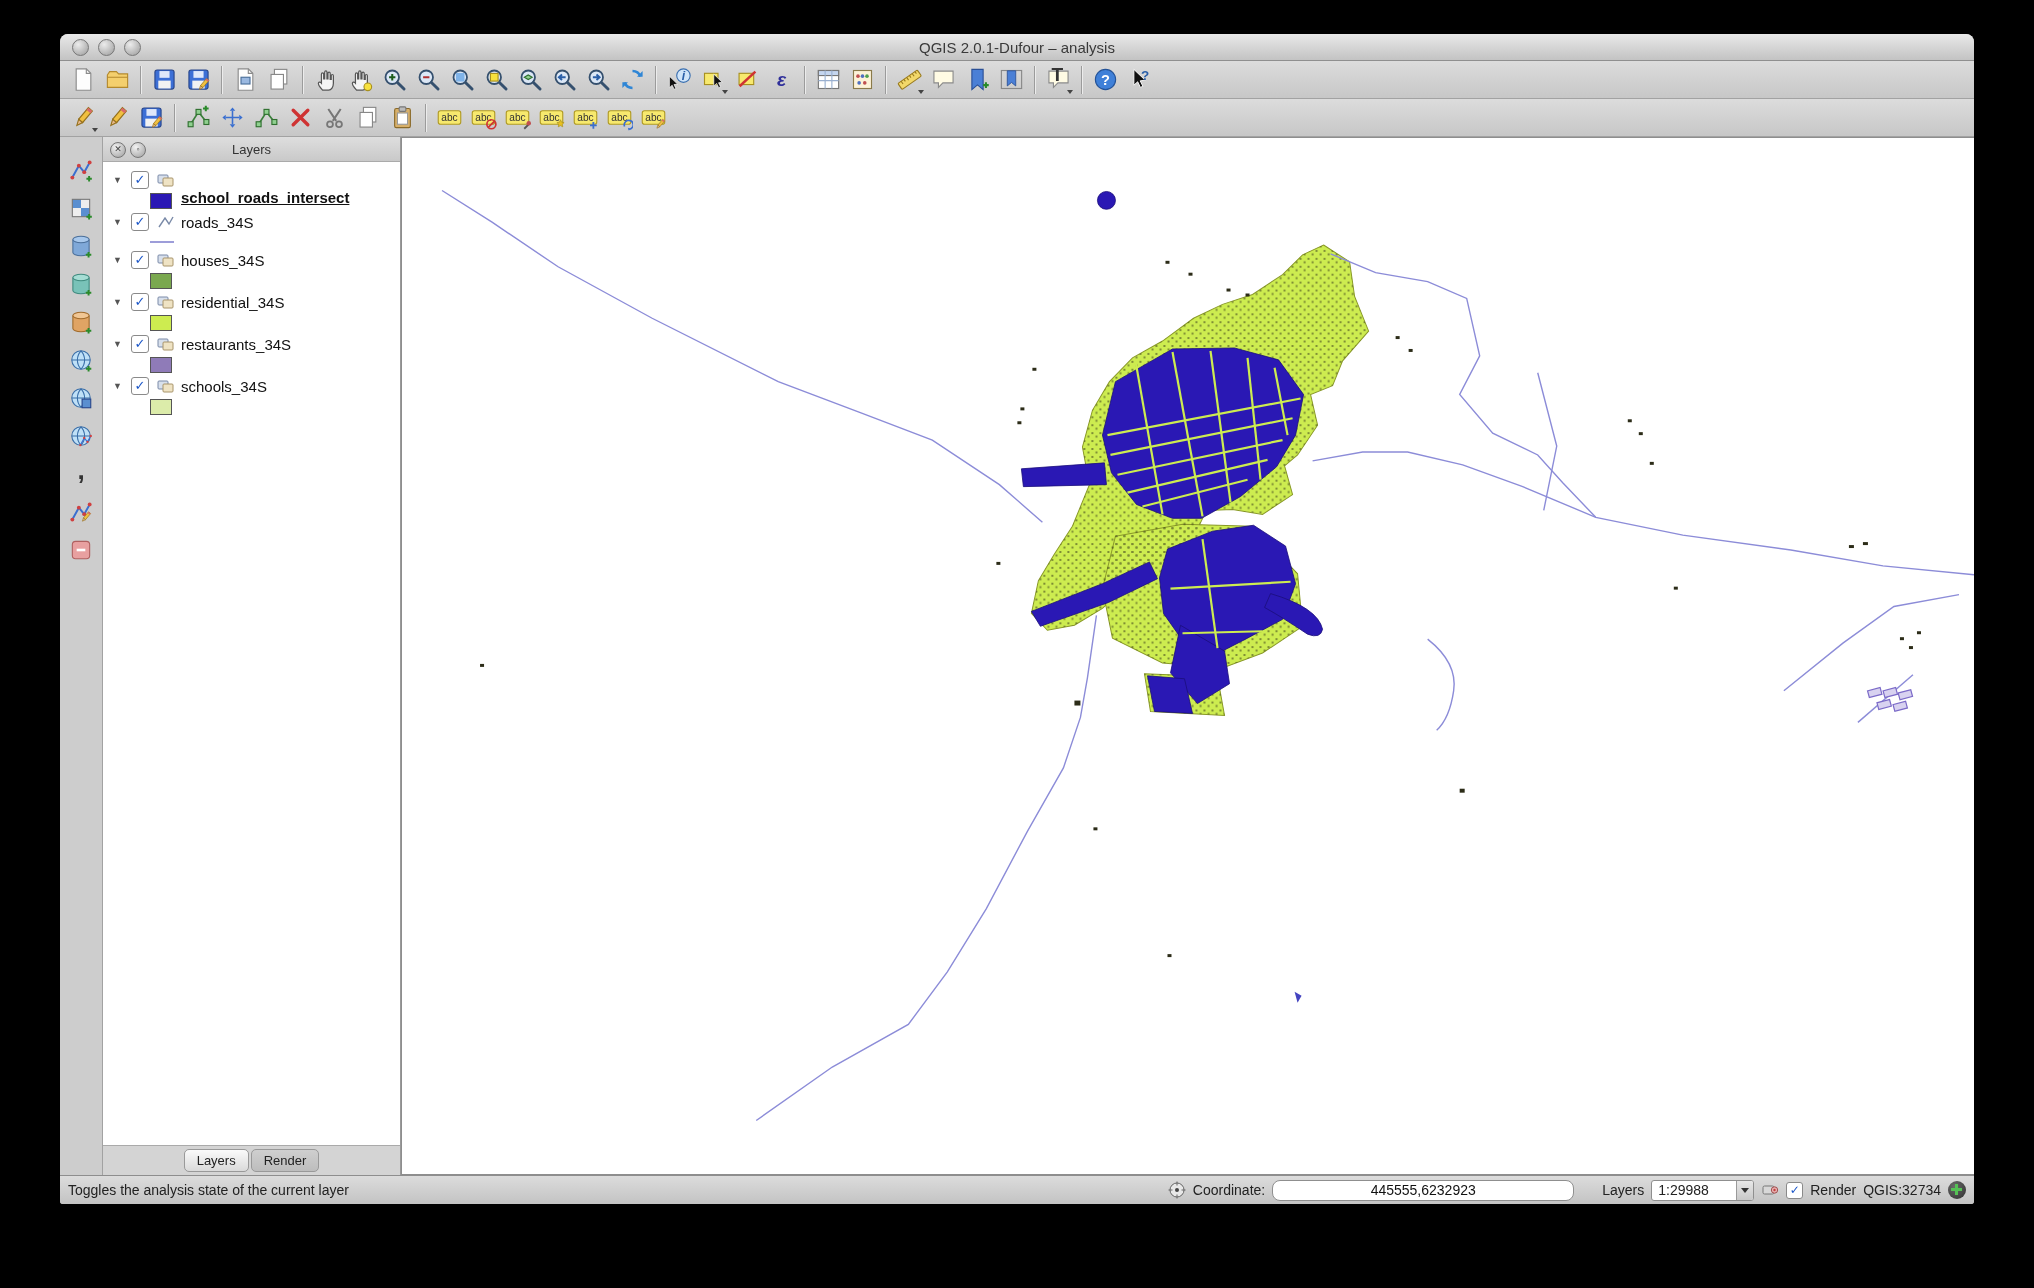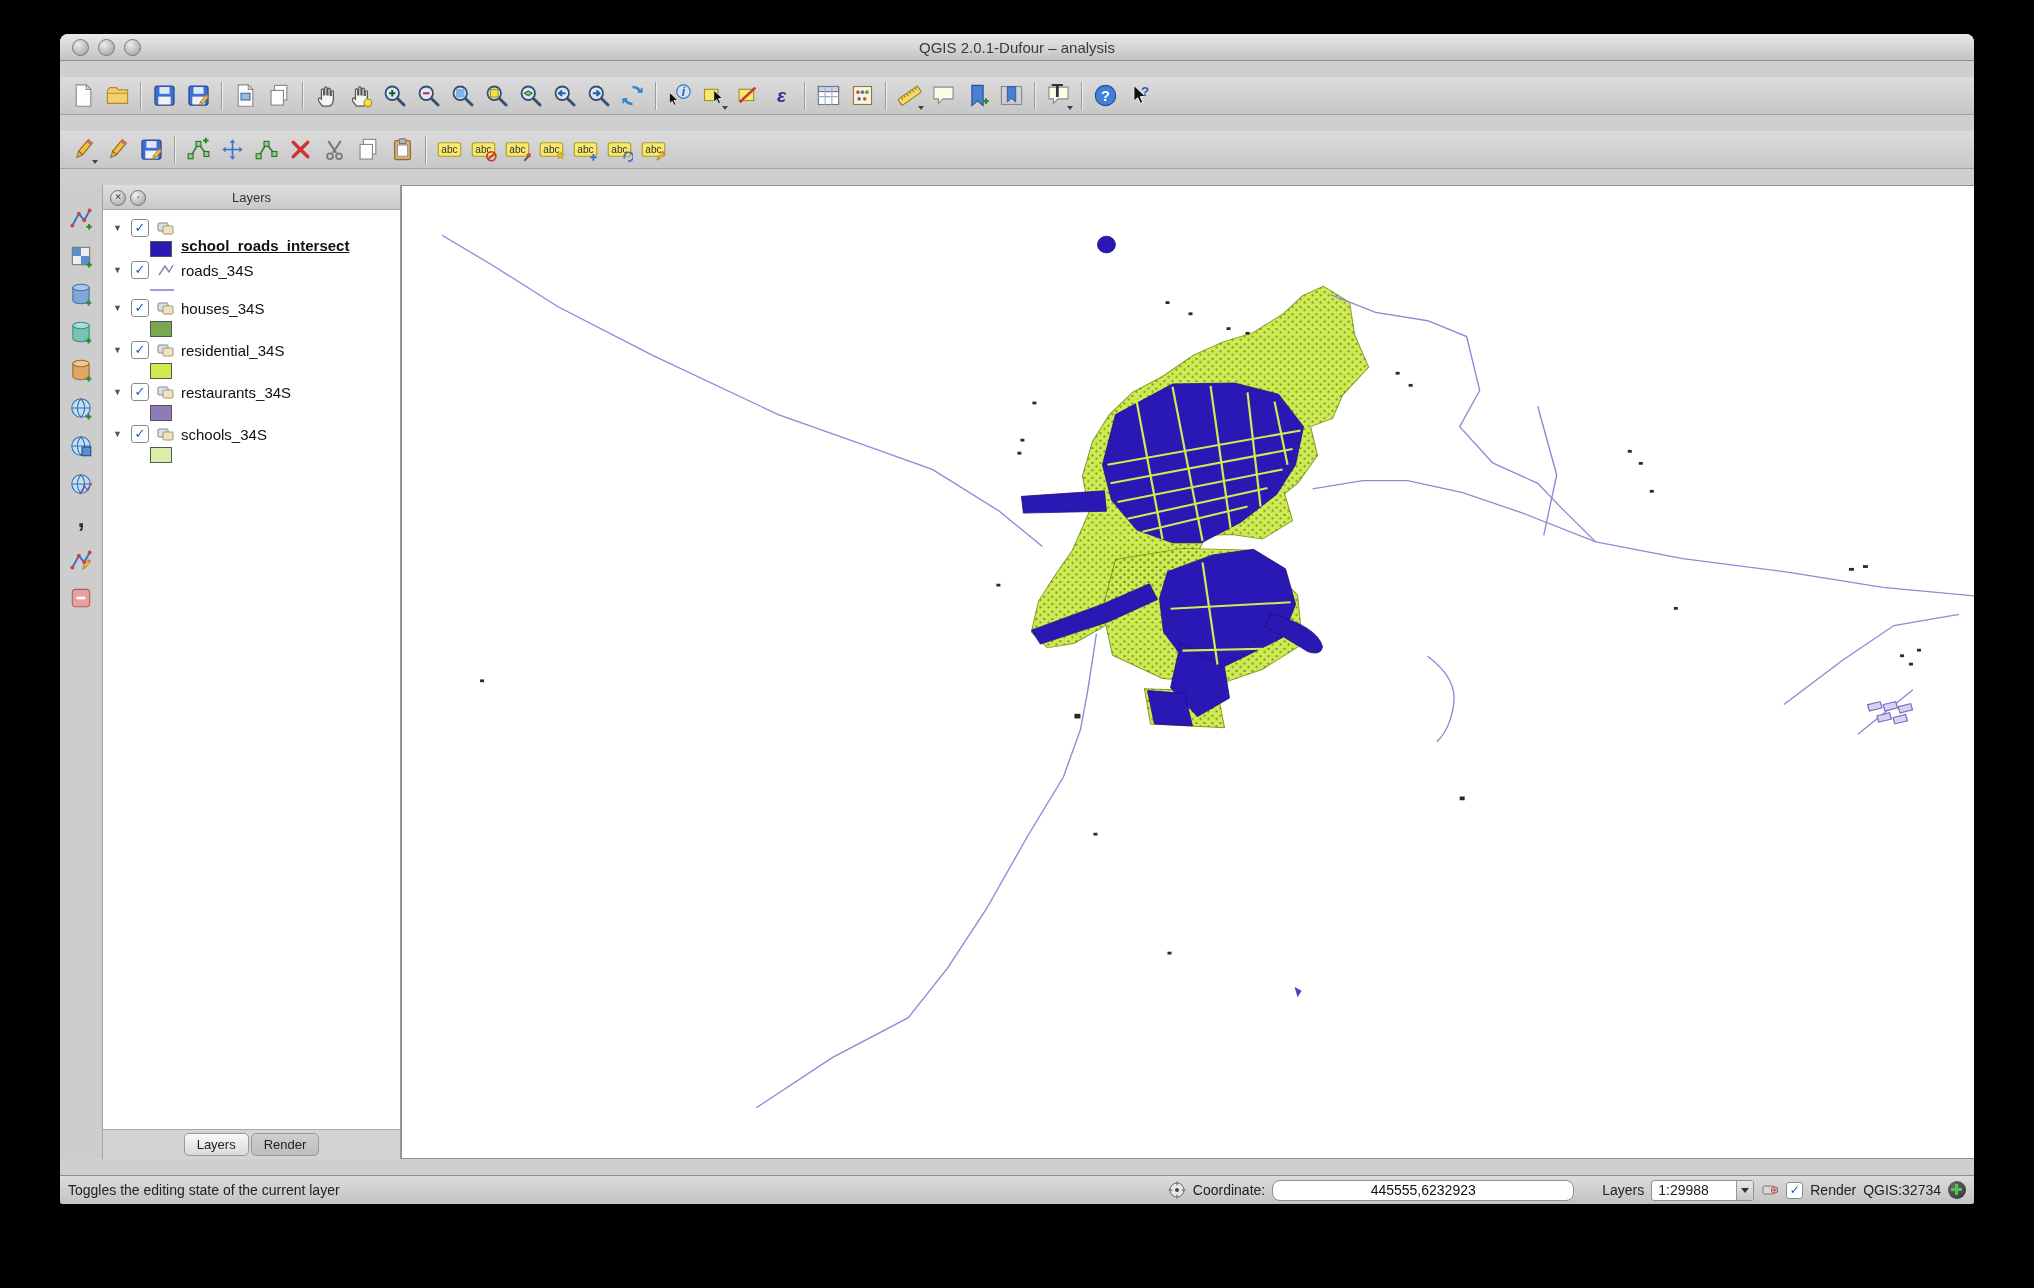--- a/index.html
+++ b/index.html
@@ -1,18 +1,18 @@
 <!DOCTYPE html>
 <html><head>
 <meta charset="utf-8">
 <style>
   html,body{margin:0;padding:0;background:#000;width:2034px;height:1288px;overflow:hidden;
     font-family:"Liberation Sans","DejaVu Sans",sans-serif;-webkit-font-smoothing:antialiased;}
   .window{position:absolute;left:60px;top:34px;width:1914px;height:1170px;background:#cfcfcf;
-    border-radius:8px 8px 3px 3px;box-shadow:0 18px 50px rgba(0,0,0,.75);display:flex;flex-direction:column;overflow:hidden;gap:16px;}
+    border-radius:8px 8px 3px 3px;box-shadow:0 18px 50px rgba(0,0,0,.75);display:flex;flex-direction:column;overflow:hidden;}
   
   .titlebar{height:26px;flex:0 0 26px;background:linear-gradient(#e9e9e9,#c3c3c3);
     border-bottom:1px solid #8f8f8f;position:relative;display:flex;align-items:center;justify-content:center;}
   .traffic{position:absolute;left:12px;top:5px;display:flex;gap:9px;}
   .tl{width:15px;height:15px;border-radius:50%;border:1px solid #777;
     background:radial-gradient(circle at 35% 30%,#ececec,#9b9b9b);display:inline-block;}
   .title{font-size:15px;color:#3a3a3a;}
   
   .toolbar{flex:0 0 37px;height:37px;background:linear-gradient(#dcdcdc,#c7c7c7);
     border-bottom:1px solid #a2a2a2;display:flex;align-items:center;padding-left:6px;}
@@ -760,21 +760,21 @@
           <rect x="1483" y="556" width="13" height="7"></rect>
           <rect x="1497" y="562" width="13" height="7"></rect>
           <rect x="1474" y="566" width="13" height="7"></rect>
           <rect x="1489" y="572" width="13" height="7"></rect>
         </g>
       </svg>
     </div>
   </div>
 
   <div class="statusbar">
-    <span class="sb-msg">Toggles the editing state of the current layer</span>
+    <span class="sb-msg">Toggles the analysis state of the current layer</span>
     <div class="sb-right">
       <svg width="18" height="18" viewBox="0 0 18 18">
           <circle cx="9" cy="9" r="7" fill="#e8e8e8" stroke="#666"></circle>
           <circle cx="9" cy="9" r="2" fill="#444"></circle>
           <path d="M9 0.5v4M9 13.5v4M0.5 9h4M13.5 9h4" stroke="#666"></path>
         </svg>
       <span>Coordinate:</span>
       <div class="sb-input">445555,6232923</div>
       <span style="width:14px"></span>
       <span>Layers</span>

